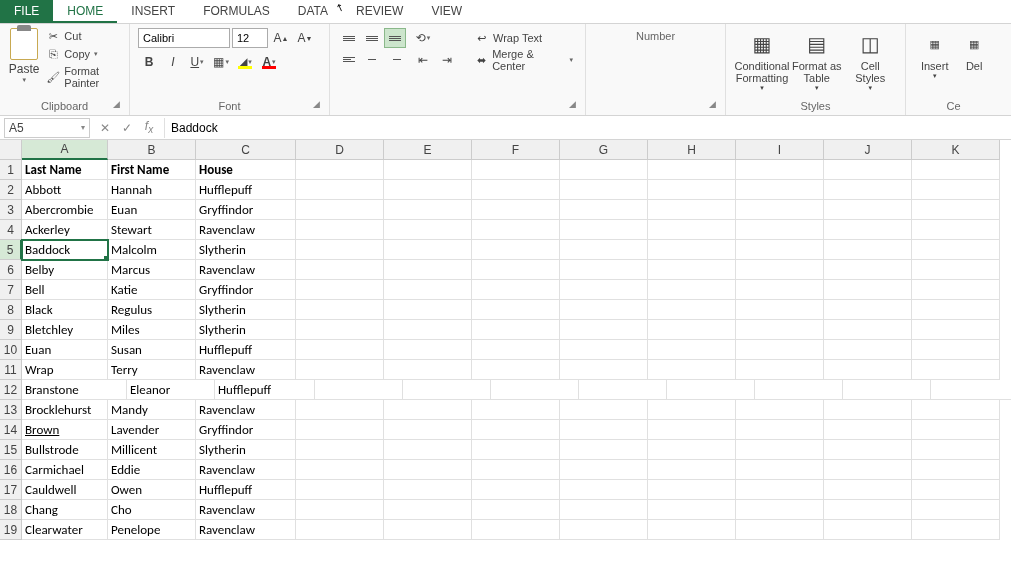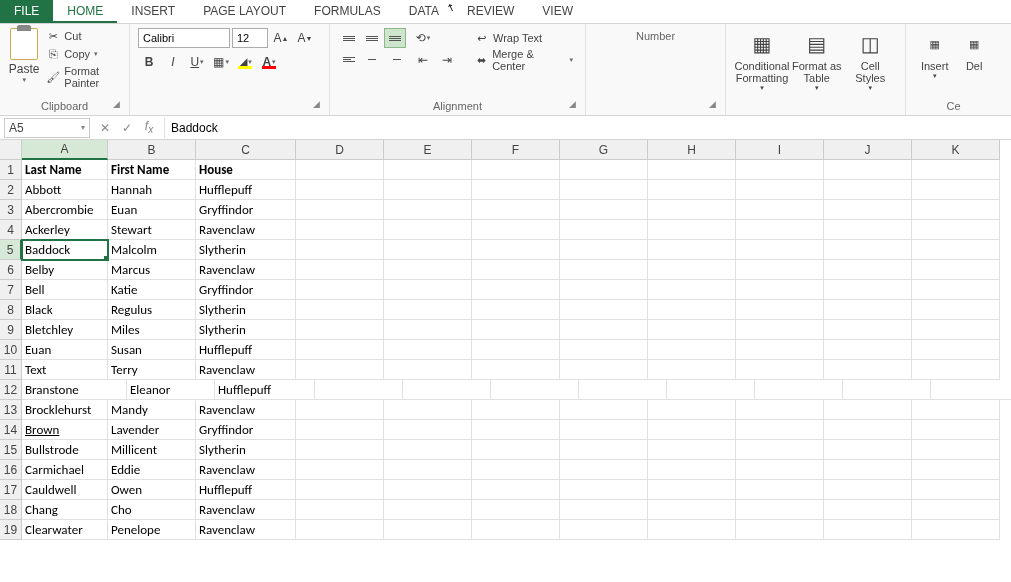--- a/index.html
+++ b/index.html
@@ -83,21 +83,20 @@
 .cA { width: 86px; } .cB { width: 88px; } .cC { width: 100px; }
 .cD, .cE, .cF, .cG, .cH, .cI, .cJ, .cK { width: 88px; }
 </style>
 </head>
 <body>
 
 <div class="tabs">
   <div class="tab file">FILE</div>
   <div class="tab active">HOME</div>
   <div class="tab">INSERT</div>
-  <div class="tab">PAGE LAYOUT</div>
   <div class="tab">FORMULAS</div>
   <div class="tab cursor-arrow">DATA</div>
   <div class="tab">REVIEW</div>
   <div class="tab">VIEW</div>
 </div>
 
 <div class="ribbon">
 
   <div class="group" style="width:130px">
     <div class="group-body">
@@ -148,20 +147,21 @@
         <div class="btn dd color-btn">
           <span>◢</span>
             <span class="bar" style="background:#ffff00"></span>
         </div>
         <div class="btn dd color-btn">
           <b>A</b>
             <span class="bar" style="background:#ff0000"></span>
         </div>
       </div>
     </div>
+    <div class="group-title">Font</div>
     <div class="dialog-launcher">◢</div>
   </div>
 
   <div class="group" style="width:256px">
     <div class="group-body">
       <div class="vcol" style="gap:2px">
         <div class="align-grid">
           <div class="align-btn">
               <div class="align-lines" style="justify-content:flex-start">
                 <span></span>
@@ -219,21 +219,20 @@
           <span class="small-icon">↩</span>
           <span>Wrap Text</span>
         </div>
         <div class="merge-item">
           <span class="small-icon">⬌</span>
           <span>Merge &amp; Center</span>
           <span style="font-size:7px;color:#666">▾</span>
         </div>
       </div>
     </div>
-    <div class="group-title">Alignment</div>
     <div class="dialog-launcher">◢</div>
   </div>
 
   <div class="group" style="width:140px">
     <div class="group-title">Number</div>
     <div class="dialog-launcher">◢</div>
   </div>
 
   <div class="group" style="width:180px">
     <div class="group-body">
@@ -246,20 +245,21 @@
         <div class="big-icon" style="font-size:20px">▤</div>
         <span>Format as Table</span>
           <span style="font-size:7px">▾</span>
       </div>
       <div class="big-btn">
         <div class="big-icon" style="font-size:20px">◫</div>
         <span>Cell Styles</span>
           <span style="font-size:7px">▾</span>
       </div>
     </div>
+    <div class="group-title">Styles</div>
   </div>
 
   <div class="group" style="width:95px;border-right:none">
     <div class="group-body">
       <div class="big-btn" style="width:44px">
         <div class="big-icon">▦</div>
         <span>Insert</span>
           <span style="font-size:7px">▾</span>
       </div>
       <div class="big-btn" style="width:40px">
@@ -447,21 +447,21 @@
             <div class="cell cD" style="width: 88px;"></div>
             <div class="cell cE" style="width: 88px;"></div>
             <div class="cell cF" style="width: 88px;"></div>
             <div class="cell cG" style="width: 88px;"></div>
             <div class="cell cH" style="width: 88px;"></div>
             <div class="cell cI" style="width: 88px;"></div>
             <div class="cell cJ" style="width: 88px;"></div>
             <div class="cell cK" style="width: 88px;"></div>
           </div>
           <div class="row">
-            <div class="cell cA" style="width: 86px;">Text</div>
+            <div class="cell cA" style="width: 86px;">Wrap</div>
             <div class="cell cB" style="width: 88px;">Terry</div>
             <div class="cell cC" style="width: 100px;">Ravenclaw</div>
             <div class="cell cD" style="width: 88px;"></div>
             <div class="cell cE" style="width: 88px;"></div>
             <div class="cell cF" style="width: 88px;"></div>
             <div class="cell cG" style="width: 88px;"></div>
             <div class="cell cH" style="width: 88px;"></div>
             <div class="cell cI" style="width: 88px;"></div>
             <div class="cell cJ" style="width: 88px;"></div>
             <div class="cell cK" style="width: 88px;"></div>

